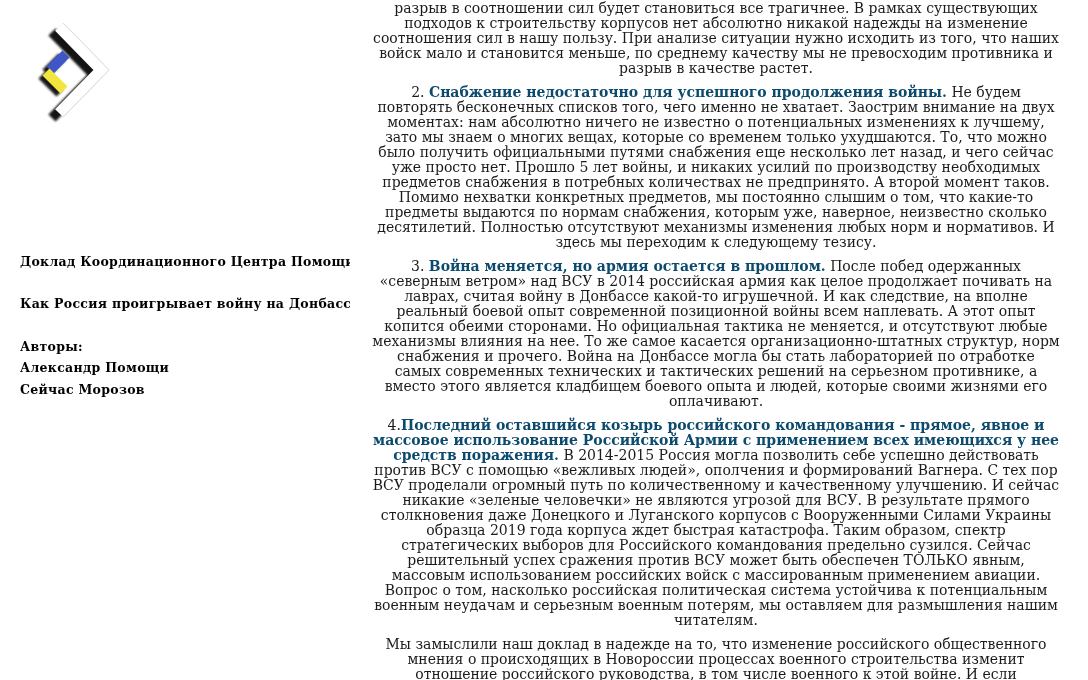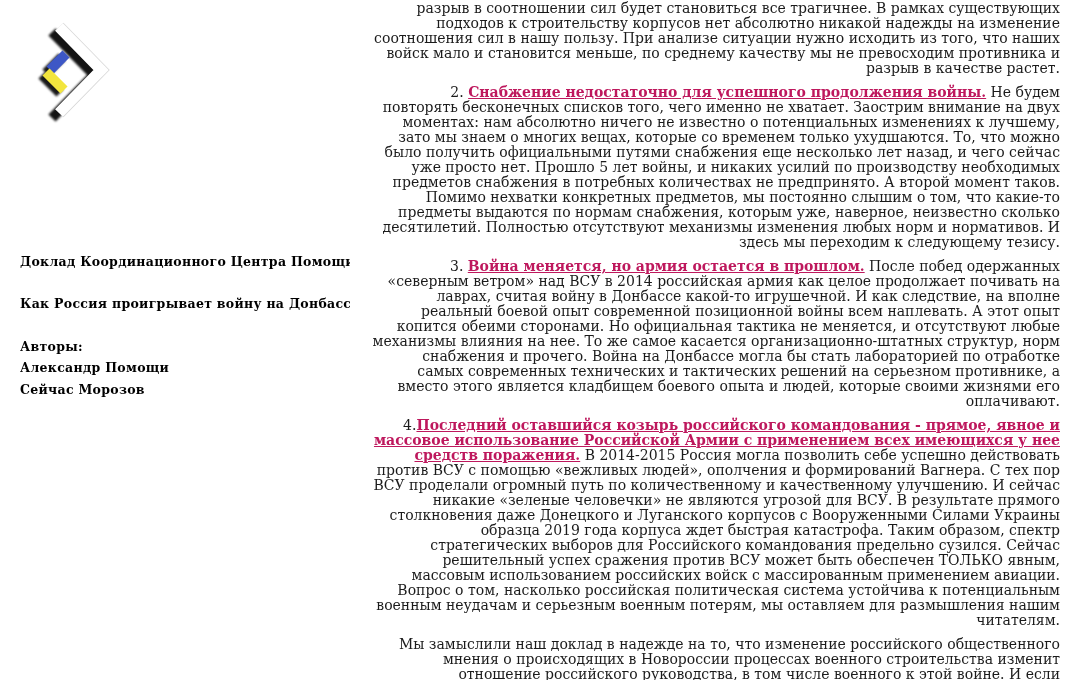--- a/index.html
+++ b/index.html
@@ -47,26 +47,25 @@
     left: 360px;
     top: 1px;
     width: 700px;
     color: #1b1b1b;
     font-family: "DejaVu Serif", serif;
     font-size: 14px;
     line-height: 15px;
   }
   .article p {
     margin: 0 0 9px 12px;
-    text-align: right;
+    text-align: center;
   }
   .article b {
     font-weight: bold;
-    color: #be185d;
-    text-decoration: underline;
+    color: #0c4a6e;
   }
 </style>
 </head>
 <body>
 
 <svg class="logo" viewBox="0 0 110 130" xmlns="http://www.w3.org/2000/svg" aria-hidden="true">
   <defs>
     <filter id="soft" x="-30%" y="-30%" width="160%" height="160%">
       <feGaussianBlur stdDeviation="1.1"></feGaussianBlur>
     </filter>

